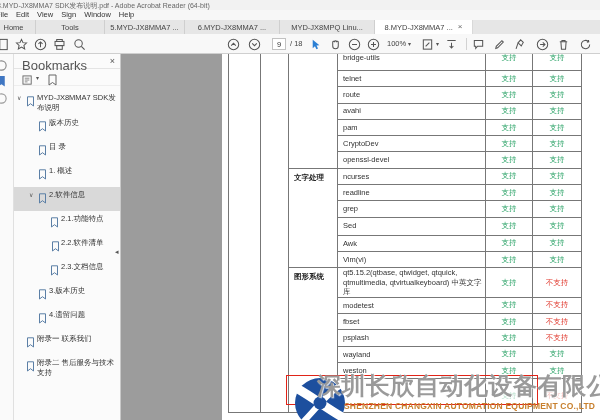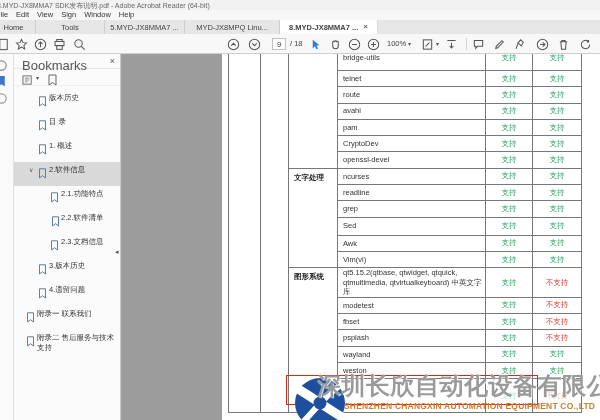--- a/index.html
+++ b/index.html
@@ -11,21 +11,21 @@
   #titlebar { left:0; top:0; width:600px; height:10px; background:#f2f2f2; }
   #titlebar span { position:absolute; left:-3px; top:1px; font-size:7px; color:#666; white-space:nowrap; }
   #menubar { left:0; top:10px; width:600px; height:10px; background:#f7f7f7; }
   #menubar span { display:inline-block; font-size:7.5px; color:#333; margin-right:8px; vertical-align:top; line-height:10px; }
   #menubar span:first-child { margin-left:-4px; }
 
   
   #tabbar { left:0; top:20px; width:600px; height:14px; background:#e6e6e6; display:flex; }
   .tab { height:14px; font-size:7.5px; color:#444; display:flex; align-items:center; justify-content:center;
          border-right:1px solid #cfcfcf; background:#e6e6e6; white-space:nowrap; overflow:hidden; }
-  .tab.active { background:#fff; border-right:1px solid #d9d9d9;font-weight:bold; }
+  .tab.active { background:#fff; border-right:1px solid #d9d9d9; }
   .tab .x { margin-left:5px; color:#666; font-size:8px; line-height:8px; }
 
   
   #toolbar { left:0; top:34px; width:600px; height:20px; background:#f8f8f8; border-bottom:1px solid #cfcfcf; }
   .tbtn { position:absolute; top:3px; width:15px; height:14px; display:flex; align-items:center; justify-content:center; }
   .tbtn svg { display:block; }
   .tlabel { position:absolute; top:5px; font-size:7.5px; color:#444; white-space:nowrap; }
   #pagebox { position:absolute; left:272px; top:4px; width:14px; height:12px; border:1px solid #c2c2c2; background:#fff;
              font-size:7.5px; color:#333; text-align:center; line-height:11px; }
   .caret { font-size:6px; color:#555; }
@@ -83,20 +83,23 @@
   <div class="tab" style="width:36px">
     <span style="margin-left:-8px">Home</span>
   </div>
   <div class="tab" style="width:69px">
     <span>Tools</span>
   </div>
   <div class="tab" style="width:80px">
     <span>5.MYD-JX8MMA7 ...</span>
   </div>
   <div class="tab" style="width:95px">
+    <span>6.MYD-JX8MMA7 ...</span>
+  </div>
+  <div class="tab" style="width:95px">
     <span>MYD-JX8MPQ Linu...</span>
   </div>
   <div class="tab active" style="width:98px">
     <span>8.MYD-JX8MMA7 ...</span>
     <span class="x">×</span>
   </div>
 </div>
 
 <div class="abs" id="toolbar">
   <div class="tbtn" style="left:-4px">
@@ -248,20 +251,27 @@
         </svg>
     </span>
     <span style="position:absolute;left:22px;top:5px" class="caret">▾</span>
     <span style="position:absolute;left:33px;top:3px">
       <svg width="11" height="12" viewBox="0 0 11 12">
           <path d="M2 1 h7 v10 l-3.5 -2.5 -3.5 2.5 z" fill="none" stroke="#666" stroke-width="1"></path>
         </svg>
     </span>
   </div>
   <div id="bm-tree">
+      <div class="bm-row" style="padding-left: 3px;">
+        <span class="bm-arrow">∨</span>
+        <span class="bm-icon"><svg width="9" height="11" viewBox="0 0 9 11">
+            <path d="M1.5 .8 h6 v9.2 l-3 -2.3 -3 2.3 z" fill="none" stroke="#5b7fa6" stroke-width="1"></path>
+          </svg></span>
+        <span class="bm-label">MYD-JX8MMA7 SDK发布说明</span>
+      </div>
       <div class="bm-row" style="padding-left: 15px;">
         <span class="bm-arrow"></span>
         <span class="bm-icon"><svg width="9" height="11" viewBox="0 0 9 11">
             <path d="M1.5 .8 h6 v9.2 l-3 -2.3 -3 2.3 z" fill="none" stroke="#5b7fa6" stroke-width="1"></path>
           </svg></span>
         <span class="bm-label">版本历史</span>
       </div>
       <div class="bm-row" style="padding-left: 15px;">
         <span class="bm-arrow"></span>
         <span class="bm-icon"><svg width="9" height="11" viewBox="0 0 9 11">

